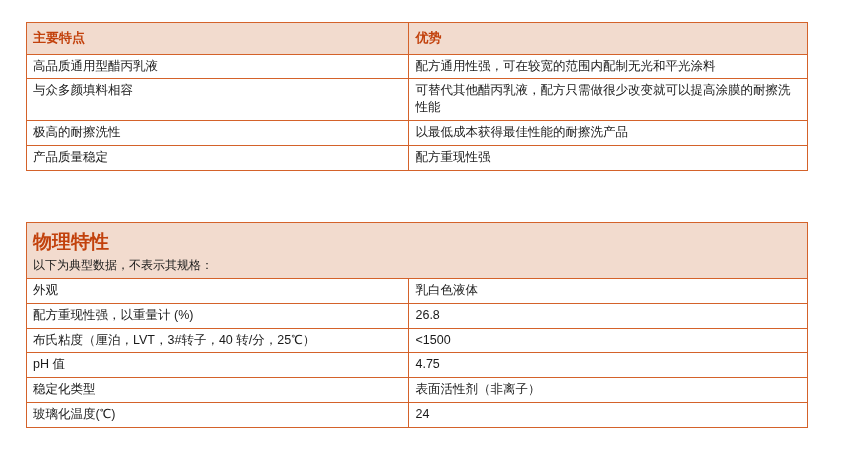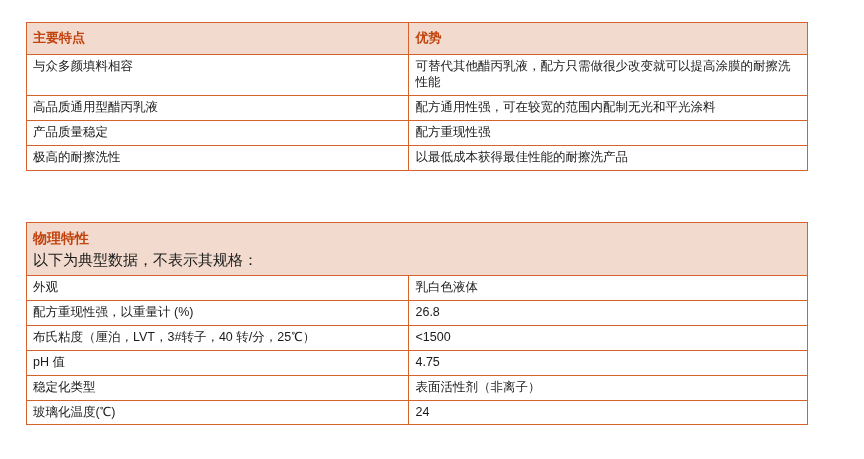--- a/index.html
+++ b/index.html
@@ -58,27 +58,27 @@
     left: 26px;
     top: 222px;
   }
   .tbl2 .hdr-cell {
     background: #F2DBCE;
     padding: 6px 6px 5px 6px;
   }
   .tbl2 .hdr-title {
     color: #C2410C;
     font-weight: bold;
-    font-size: 14px;
+    font-size: 19px;
     display: block;
     margin-bottom: 2px;
   }
   .tbl2 .hdr-note {
     color: #1a1a1a;
-    font-size: 15px;
+    font-size: 12px;
     display: block;
   }
   .tbl2 .col-a { width: 382px; }
   .tbl2 .col-b { width: 398px; }
   .tbl2 td.cell { height: 14px; }
 </style>
 </head>
 <body>
 
 <div class="page">
@@ -87,34 +87,34 @@
     <colgroup>
       <col class="col-a">
       <col class="col-b">
     </colgroup>
     <tbody>
       <tr>
         <td class="hdr">主要特点</td>
         <td class="hdr">优势</td>
       </tr>
       <tr>
+        <td class="cell">高品质通用型醋丙乳液</td>
+        <td class="cell">配方通用性强，可在较宽的范围内配制无光和平光涂料</td>
+      </tr>
+      <tr>
         <td class="cell">与众多颜填料相容</td>
         <td class="cell">可替代其他醋丙乳液，配方只需做很少改变就可以提高涂膜的耐擦洗性能</td>
       </tr>
       <tr>
-        <td class="cell">高品质通用型醋丙乳液</td>
-        <td class="cell">配方通用性强，可在较宽的范围内配制无光和平光涂料</td>
+        <td class="cell">极高的耐擦洗性</td>
+        <td class="cell">以最低成本获得最佳性能的耐擦洗产品</td>
       </tr>
       <tr>
         <td class="cell">产品质量稳定</td>
         <td class="cell">配方重现性强</td>
-      </tr>
-      <tr>
-        <td class="cell">极高的耐擦洗性</td>
-        <td class="cell">以最低成本获得最佳性能的耐擦洗产品</td>
       </tr>
     </tbody>
   </table>
 
   <table class="doc-table tbl2">
     <colgroup>
       <col class="col-a">
       <col class="col-b">
     </colgroup>
     <tbody>

